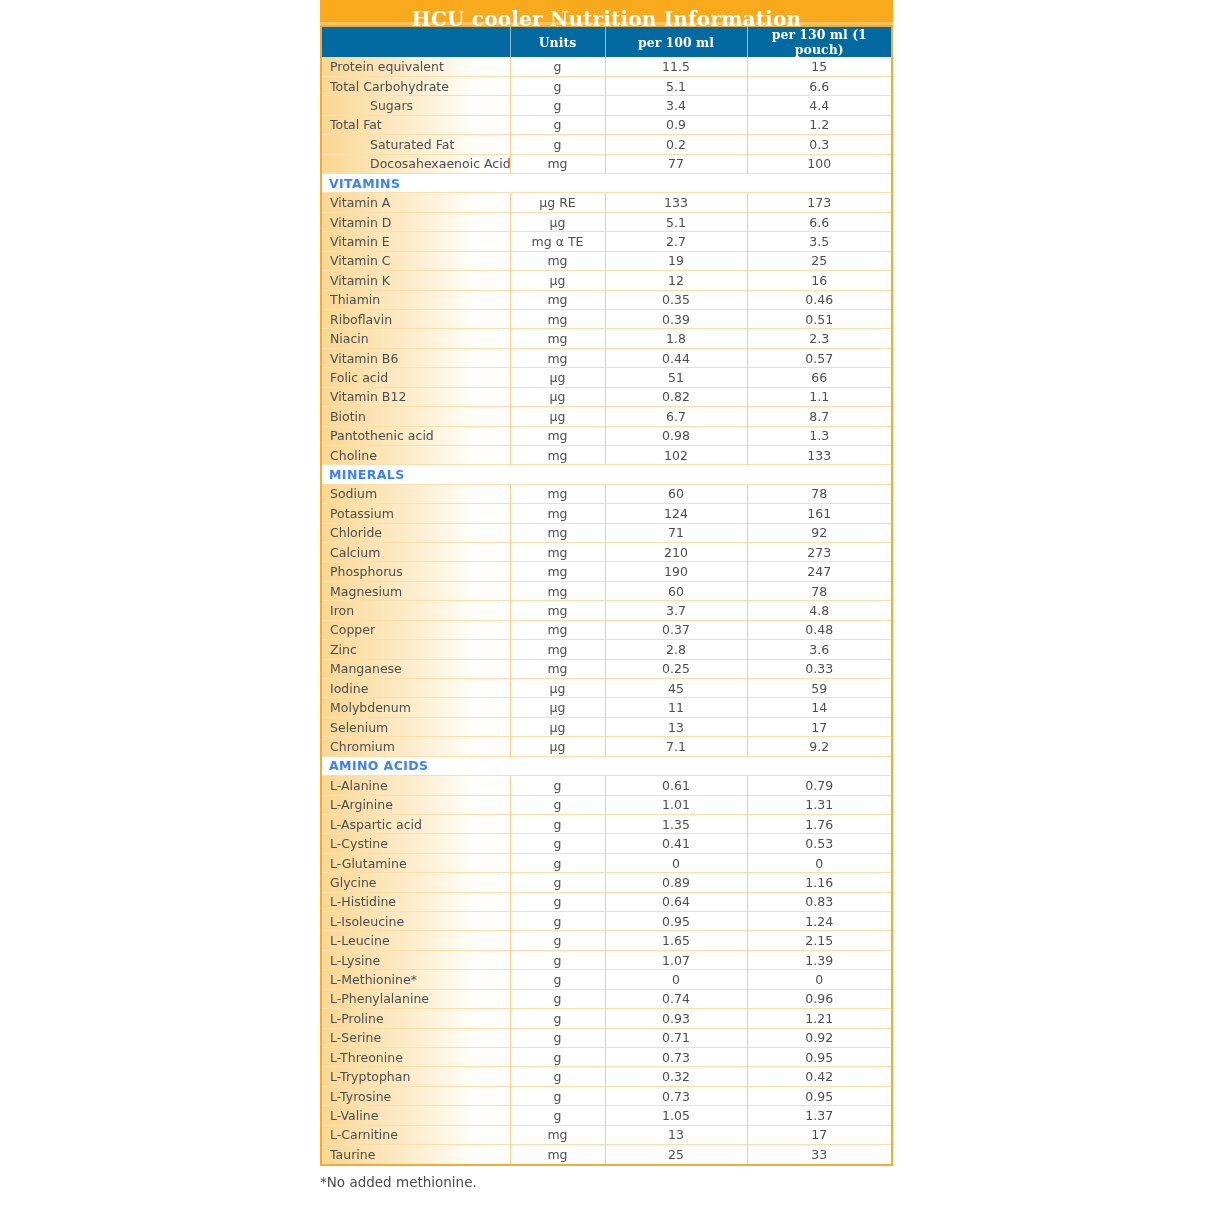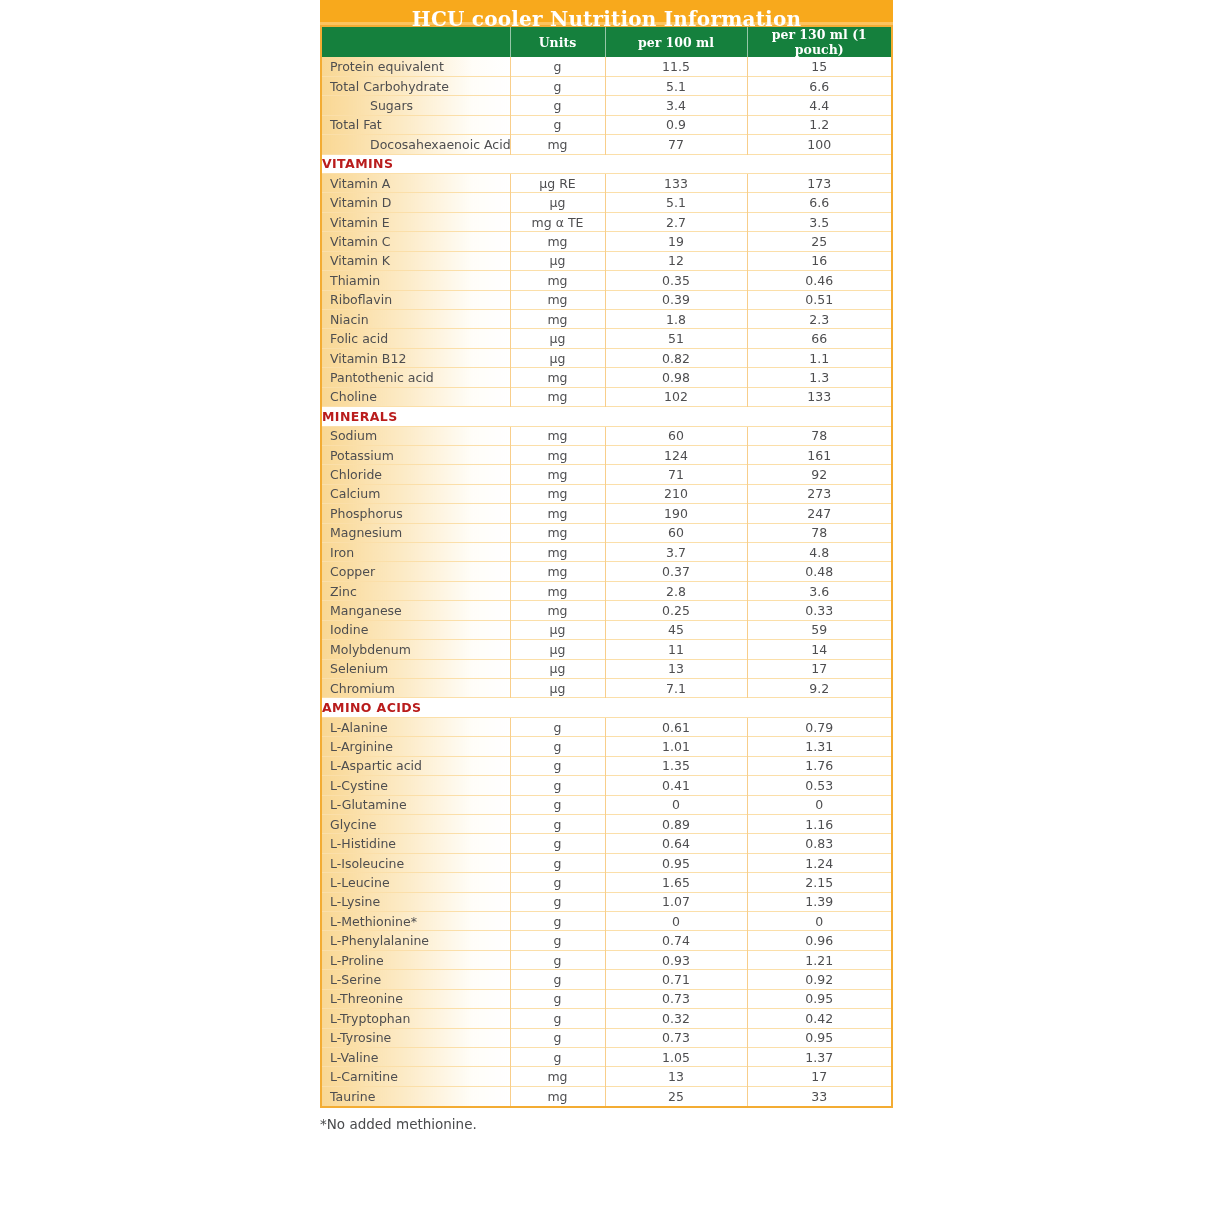--- a/index.html
+++ b/index.html
@@ -26,21 +26,21 @@
     letter-spacing: 0.2px;
   }
   .title-gap { height: 3px; background: #FCC35E; }
   .tbl-wrap { border: 2px solid #F3AC33; }
   table {
     width: 100%;
     border-collapse: collapse;
     table-layout: fixed;
   }
   thead th {
-    background: #15803d;
+    background: #0369a1;
     color: #ffffff;
     font-family: "DejaVu Serif", "Liberation Serif", serif;
     font-weight: bold;
     font-size: 12.5px;
     height: 21px;
     text-align: center;
     vertical-align: middle;
     padding: 0;
   }
   thead th + th { border-left: 1px solid rgba(255,255,255,0.55); }
@@ -59,25 +59,26 @@
     text-align: left;
     padding-left: 8px;
     background: linear-gradient(90deg, #F9D793 0%, #FCEBC8 45%, #FFFDF8 80%, #ffffff 100%);
   }
   td.name-cell.indent { padding-left: 48px; }
   td.unit-cell, td.val-cell { text-align: center; background: #ffffff; }
   td.unit-cell { border-left: 1px solid #F8CE8B; }
   td.val-cell  { border-left: 1px solid #F8CE8B; }
   tr.section-row td {
     background: #ffffff;
-    color: #b91c1c;
+    color: #3b82f6;
     font-weight: bold;
     font-size: 12.5px;
     letter-spacing: 0.4px;
     text-align: left;
+    padding-left: 7px;
     border-top: 1px solid #FBDFA9;
   }
   .footnote {
     margin-top: 8px;
     font-size: 13.5px;
     color: #4A4B4D;
     text-align: left;
   }
 </style>
 </head>
@@ -121,20 +122,26 @@
             <td class="val-cell">3.4</td>
             <td class="val-cell">4.4</td>
           </tr>
           <tr>
             <td class="name-cell">Total Fat</td>
             <td class="unit-cell">g</td>
             <td class="val-cell">0.9</td>
             <td class="val-cell">1.2</td>
           </tr>
           <tr>
+            <td class="name-cell indent">Saturated Fat</td>
+            <td class="unit-cell">g</td>
+            <td class="val-cell">0.2</td>
+            <td class="val-cell">0.3</td>
+          </tr>
+          <tr>
             <td class="name-cell indent">Docosahexaenoic Acid (DHA)</td>
             <td class="unit-cell">mg</td>
             <td class="val-cell">77</td>
             <td class="val-cell">100</td>
           </tr>
           <tr class="section-row">
             <td class="section-label" colspan="4">VITAMINS</td>
           </tr>
           <tr>
             <td class="name-cell">Vitamin A</td>
@@ -178,30 +185,42 @@
             <td class="val-cell">0.39</td>
             <td class="val-cell">0.51</td>
           </tr>
           <tr>
             <td class="name-cell">Niacin</td>
             <td class="unit-cell">mg</td>
             <td class="val-cell">1.8</td>
             <td class="val-cell">2.3</td>
           </tr>
           <tr>
+            <td class="name-cell">Vitamin B6</td>
+            <td class="unit-cell">mg</td>
+            <td class="val-cell">0.44</td>
+            <td class="val-cell">0.57</td>
+          </tr>
+          <tr>
             <td class="name-cell">Folic acid</td>
             <td class="unit-cell">µg</td>
             <td class="val-cell">51</td>
             <td class="val-cell">66</td>
           </tr>
           <tr>
             <td class="name-cell">Vitamin B12</td>
             <td class="unit-cell">µg</td>
             <td class="val-cell">0.82</td>
             <td class="val-cell">1.1</td>
+          </tr>
+          <tr>
+            <td class="name-cell">Biotin</td>
+            <td class="unit-cell">µg</td>
+            <td class="val-cell">6.7</td>
+            <td class="val-cell">8.7</td>
           </tr>
           <tr>
             <td class="name-cell">Pantothenic acid</td>
             <td class="unit-cell">mg</td>
             <td class="val-cell">0.98</td>
             <td class="val-cell">1.3</td>
           </tr>
           <tr>
             <td class="name-cell">Choline</td>
             <td class="unit-cell">mg</td>

